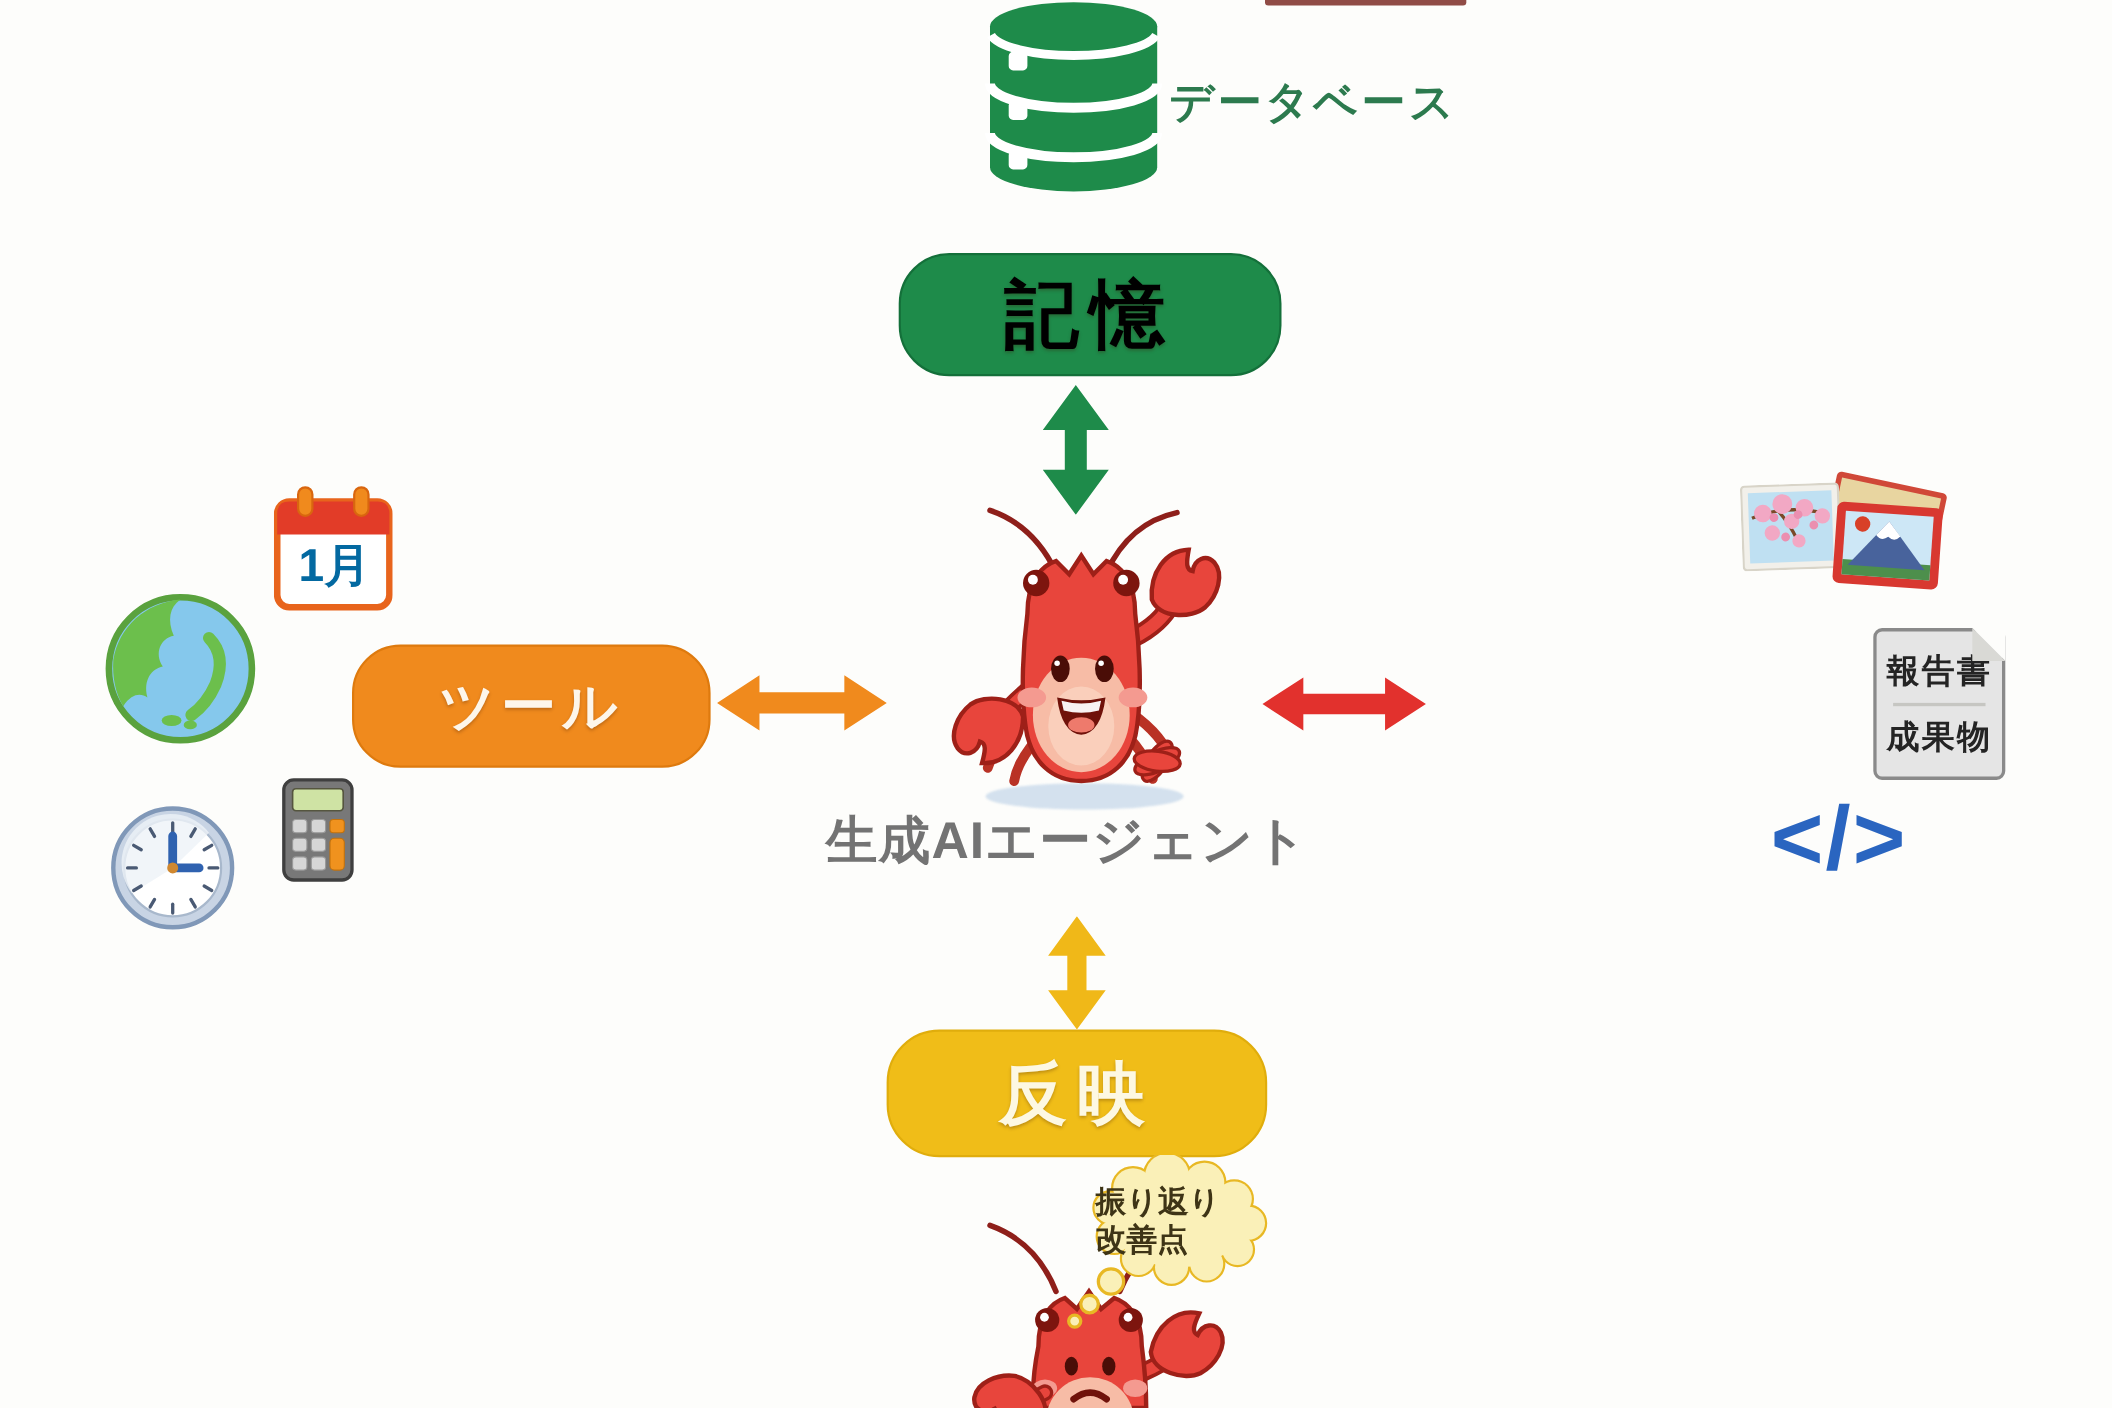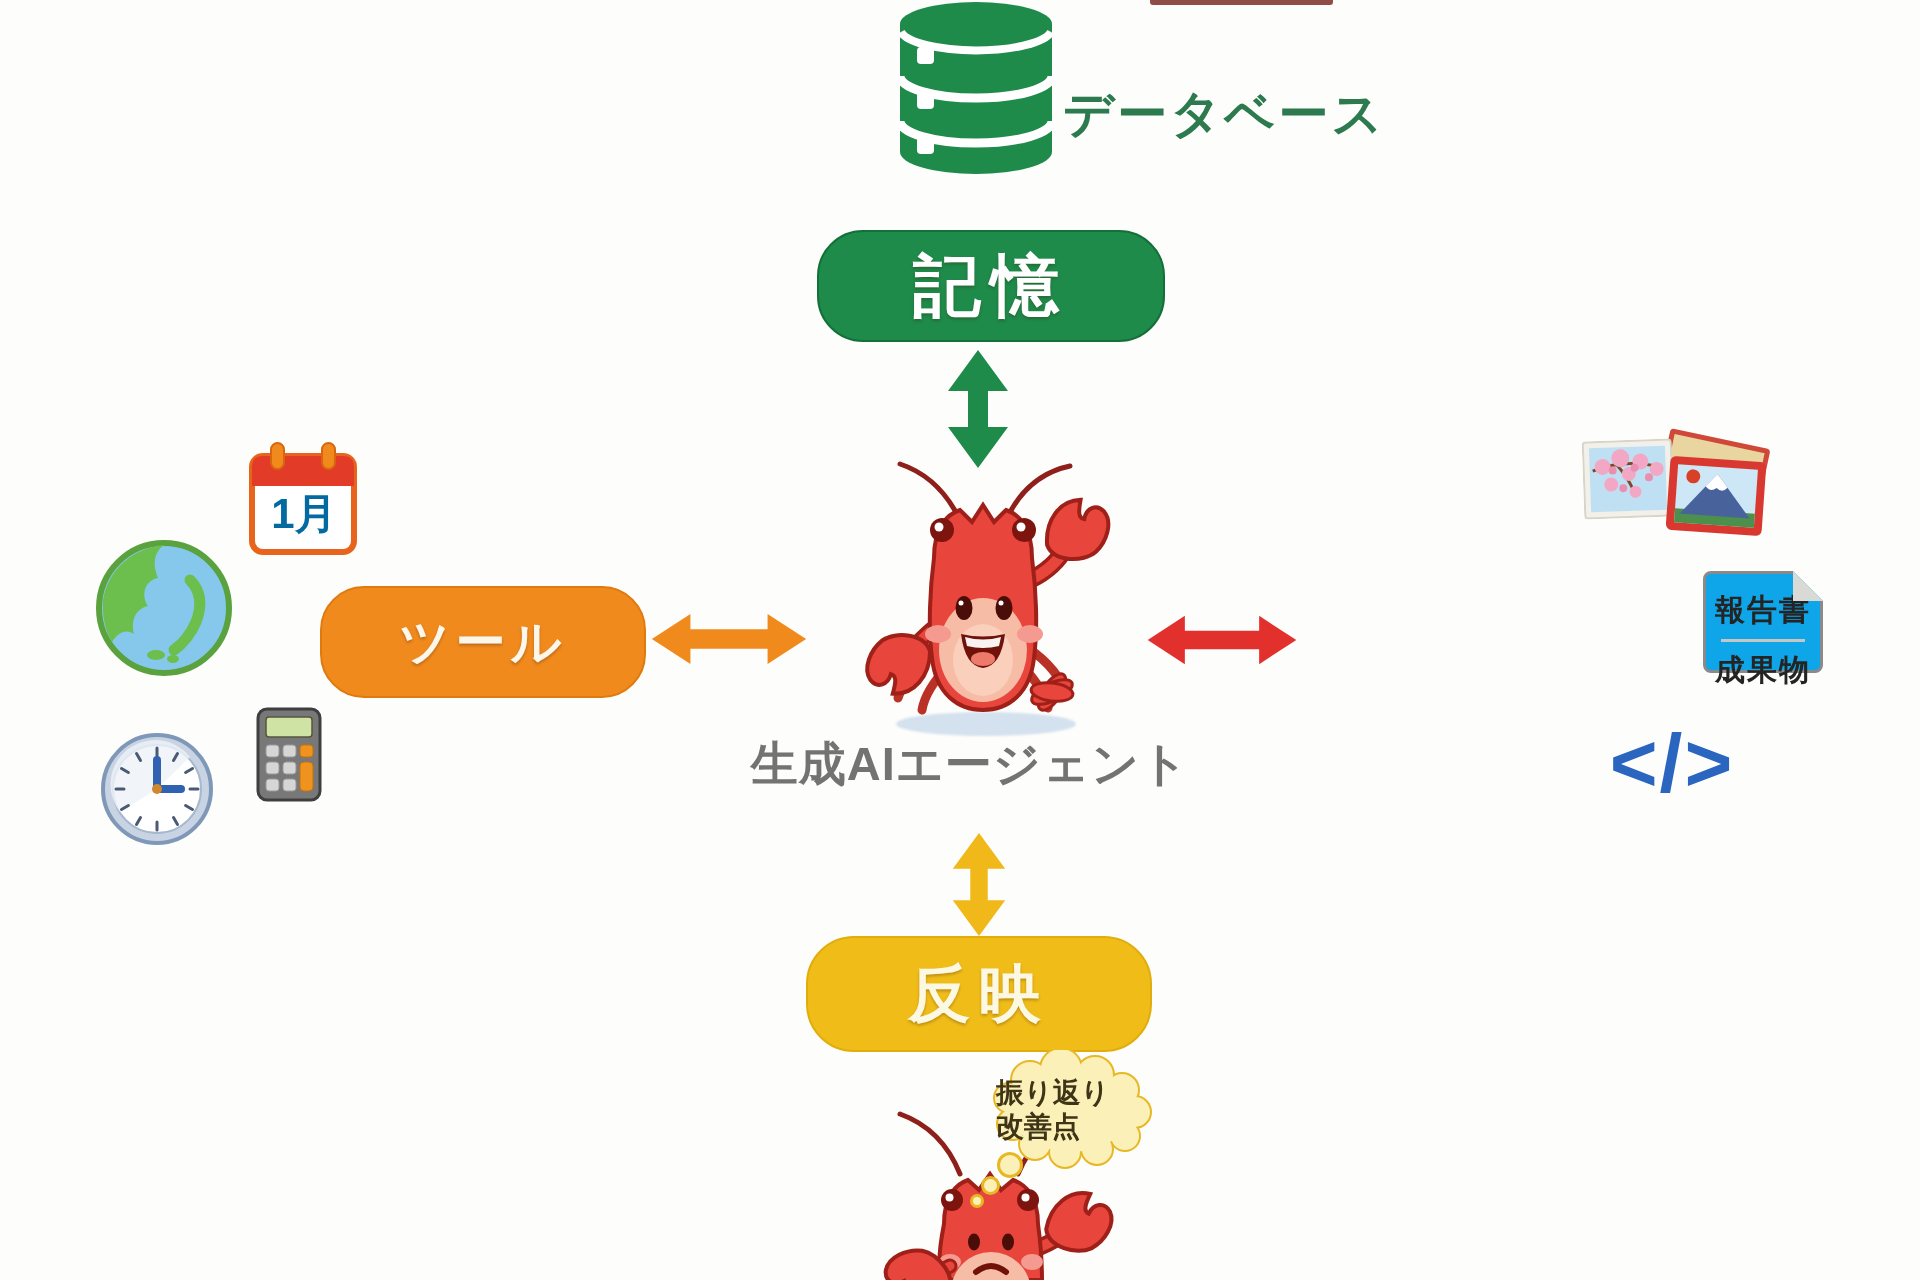--- a/index.html
+++ b/index.html
@@ -1,36 +1,36 @@
 <!DOCTYPE html>
 <html><head>
 <meta charset="utf-8">
 <style>
   html,body{margin:0;padding:0;background:#e8e8e8;}
   .canvas{position:relative;width:1920px;height:1280px;background:#fdfdfb;overflow:hidden;
           font-family:"Liberation Sans","DejaVu Sans",sans-serif;}
   .abs{position:absolute;}
   .pill{display:flex;align-items:center;justify-content:center;font-weight:bold;
-        color:#ffffff;text-shadow:0 2px 3px rgba(60,20,0,.28);}
+        color:#000000;text-shadow:0 2px 3px rgba(60,20,0,.28);}
   .pill-memory{left:817px;top:230px;width:344px;height:108px;border-radius:46px;
         background:#1e8b4a;border:2px solid #14703a;font-size:68px;letter-spacing:10px;}
   .pill-tools{left:320px;top:586px;width:322px;height:108px;border-radius:44px;
         background:#f08a1d;border:2px solid #de7a0e;font-size:50px;letter-spacing:5px;color:#fdf6ea;}
   .pill-action{left:1301px;top:587px;width:320px;height:108px;border-radius:40px;
         background:#e2312d;border:2px solid #c42420;font-size:55px;letter-spacing:2px;}
   .pill-reflect{left:806px;top:936px;width:342px;height:112px;border-radius:48px;
         background:#f0bd18;border:2px solid #e0ad0c;font-size:62px;letter-spacing:9px;color:#fdf8e2;}
-  .db-label{left:1063px;top:81px;font-size:50px;font-weight:600;color:#2c7a4e;letter-spacing:3px;}
+  .db-label{left:1063px;top:65px;font-size:40px;font-weight:600;color:#2c7a4e;letter-spacing:3px;}
   .center-label{left:710px;top:733px;width:520px;text-align:center;font-size:47px;
         font-weight:bold;color:#737373;letter-spacing:1px;}
   .shadow{left:896px;top:712px;width:180px;height:24px;border-radius:50%;
         background:#b9cfe6;opacity:.6;filter:blur(1px);}
   .bubble-text{width:150px;text-align:left;font-size:28px;font-weight:bold;color:#3e3416;}
   .bubble-dot{border:3px solid #e8b824;background:#faf0b8;border-radius:50%;}
-  .doc{left:1703px;top:571px;width:120px;height:102px;background:#0ea5e9;
+  .doc{left:1703px;top:571px;width:120px;height:138px;background:#e5e5e5;
         border:3px solid #8a8a8a;border-radius:8px;box-sizing:border-box;}
   .doc .fold-cover{position:absolute;top:-3px;right:-3px;width:0;height:0;
         border-style:solid;border-width:0 30px 30px 0;border-color:transparent #fdfdfb transparent transparent;}
   .doc .fold{position:absolute;top:-3px;right:-3px;width:0;height:0;
         border-style:solid;border-width:30px 0 0 30px;border-color:transparent transparent transparent #d9d9d5;}
   .doc-line{width:100%;text-align:center;font-size:30px;font-weight:bold;color:#242424;letter-spacing:2px;}
   .doc-divider{margin:8px auto;width:84px;height:3px;background:#c6c6c2;}
   .code-symbol{left:1597px;top:716px;width:150px;text-align:center;font-size:82px;
         font-weight:bold;color:#2a65c0;letter-spacing:2px;}
   .cal-month{left:262px;top:486px;width:84px;text-align:center;font-size:42px;

